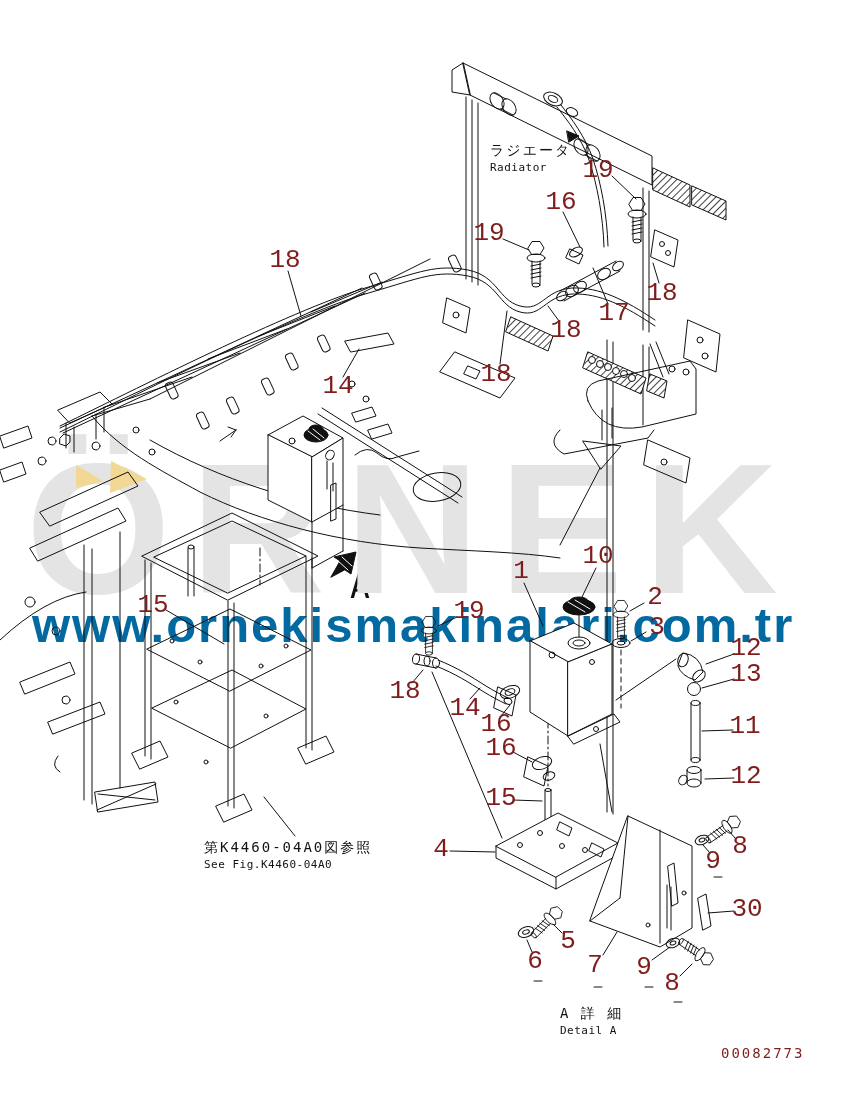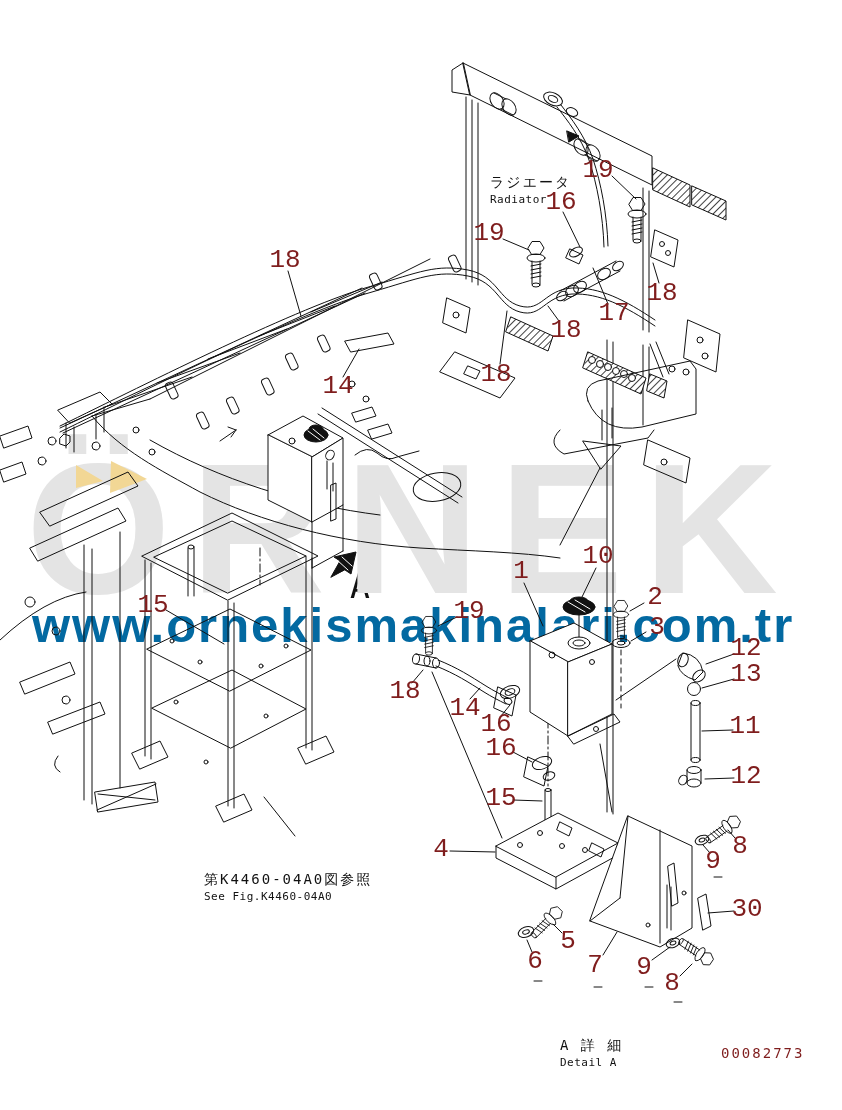--- a/index.html
+++ b/index.html
@@ -11,21 +11,21 @@
             letter-spacing:20px;line-height:1;color:#e4e4e4;white-space:nowrap;}
   .wm-url{position:absolute;left:32px;top:601px;z-index:1;
           font-family:"Liberation Sans",sans-serif;font-weight:700;font-size:49px;
           letter-spacing:2px;line-height:1;color:#0369a1;white-space:nowrap;}
   svg.art{position:absolute;left:0;top:0;z-index:2;}
   .layer{position:absolute;left:0;top:0;width:100%;height:100%;z-index:3;}
   .callout{position:absolute;transform:translate(-50%,-50%);
            font-family:Liberation Mono, monospace;font-size:26px;line-height:1;
            color:#7f1d1d;white-space:nowrap;}
   .cadlabel{position:absolute;color:#111;white-space:nowrap;}
-  .cadlabel .jp{font-size:14px;letter-spacing:2px;line-height:18px;margin-top:32px;}
+  .cadlabel .jp{font-size:14px;letter-spacing:2px;line-height:18px;}
   .cadlabel .en{font-size:11px;letter-spacing:0.5px;line-height:18px;}
   .docnum{position:absolute;left:721px;top:1045px;font-size:14px;letter-spacing:2px;color:#7f1d1d;}
   .sectionA{position:absolute;left:350px;top:570px;font-size:33px;color:#111;
             font-family:"DejaVu Sans Mono",monospace;line-height:1;}
 </style>
 </head>
 <body>
 
 <div class="page">
 

